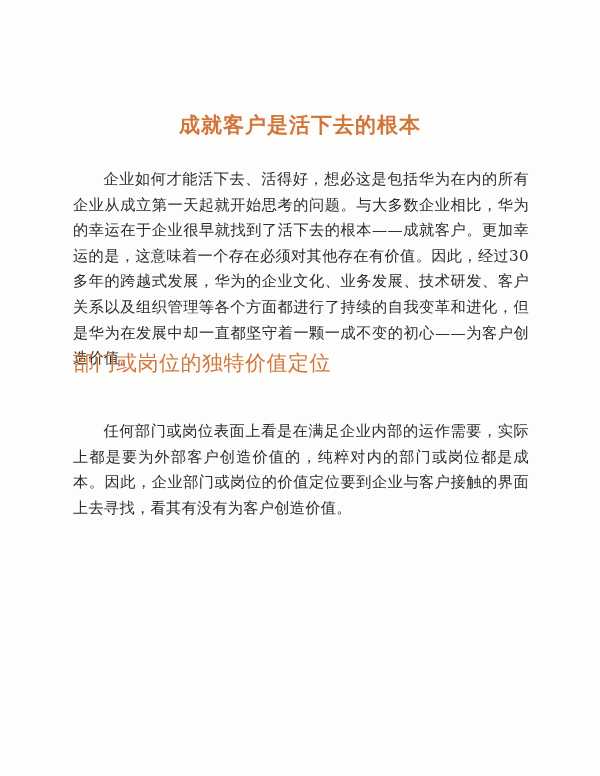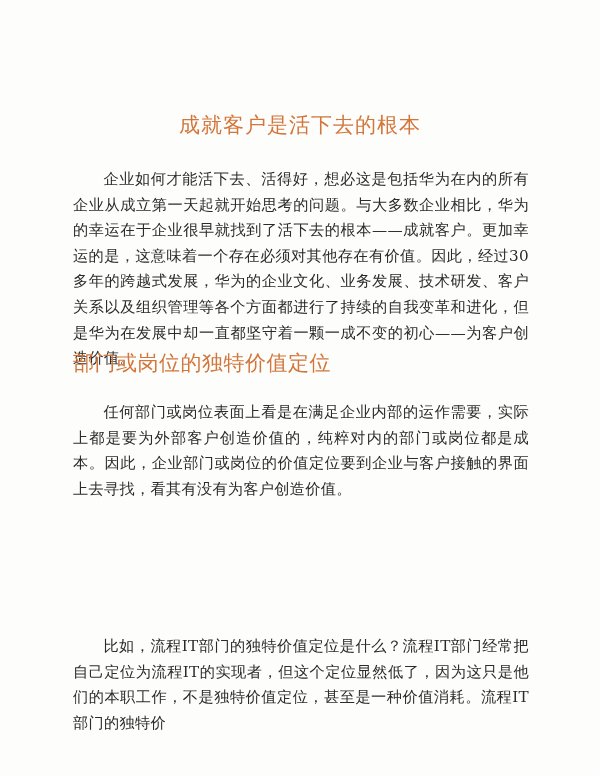--- a/index.html
+++ b/index.html
@@ -26,21 +26,21 @@
       position: absolute;
       left: 0;
       width: 600px;
       top: 110px;
       text-align: center;
       font-size: 21px;
       line-height: 30px;
       color: #d2763a;
       letter-spacing: 1px;
       margin: 0;
-      font-weight: normal;
+      font-weight: bold;
     }
     .section-heading {
       position: absolute;
       left: 73px;
       top: 348px;
       font-size: 21px;
       line-height: 30px;
       color: #d2763a;
       margin: 0;
       font-weight: normal;
@@ -52,31 +52,30 @@
       width: 456px;
       margin: 0;
       font-size: 15.2px;
       line-height: 25.6px;
       text-indent: 2em;
       text-align: justify;
       color: #2b2b2b;
       letter-spacing: 0.3px;
     }
     #p1 { top: 167px; }
-    #p2 { top: 400px; }
+    #p2 { top: 420px; font-family: Liberation Mono, monospace; }
     #p3 { top: 492px; }
     #p4 { top: 634px; }
   </style>
 </head>
 <body>
 
 <div class="page">
   <h1 class="title">成就客户是活下去的根本</h1>
 
   <p class="para" id="p1">企业如何才能活下去、活得好，想必这是包括华为在内的所有企业从成立第一天起就开始思考的问题。与大多数企业相比，华为的幸运在于企业很早就找到了活下去的根本——成就客户。更加幸运的是，这意味着一个存在必须对其他存在有价值。因此，经过30多年的跨越式发展，华为的企业文化、业务发展、技术研发、客户关系以及组织管理等各个方面都进行了持续的自我变革和进化，但是华为在发展中却一直都坚守着一颗一成不变的初心——为客户创造价值。</p>
 
   <h2 class="section-heading">部门或岗位的独特价值定位</h2>
 
   <p class="para" id="p2">任何部门或岗位表面上看是在满足企业内部的运作需要，实际上都是要为外部客户创造价值的，纯粹对内的部门或岗位都是成本。因此，企业部门或岗位的价值定位要到企业与客户接触的界面上去寻找，看其有没有为客户创造价值。</p>
 
 
-  <p class="para" id="p4">比如，流程IT部门的独特价值定位是什么？流程IT部门经常把自己定位为流程IT的实现者，但这个定位显然低了，因为这只是他们的本职工作，不是独特价值定位，甚至是一种价值消耗。流程IT部门的独特价</p>
 </div>
 
 </body></html>

